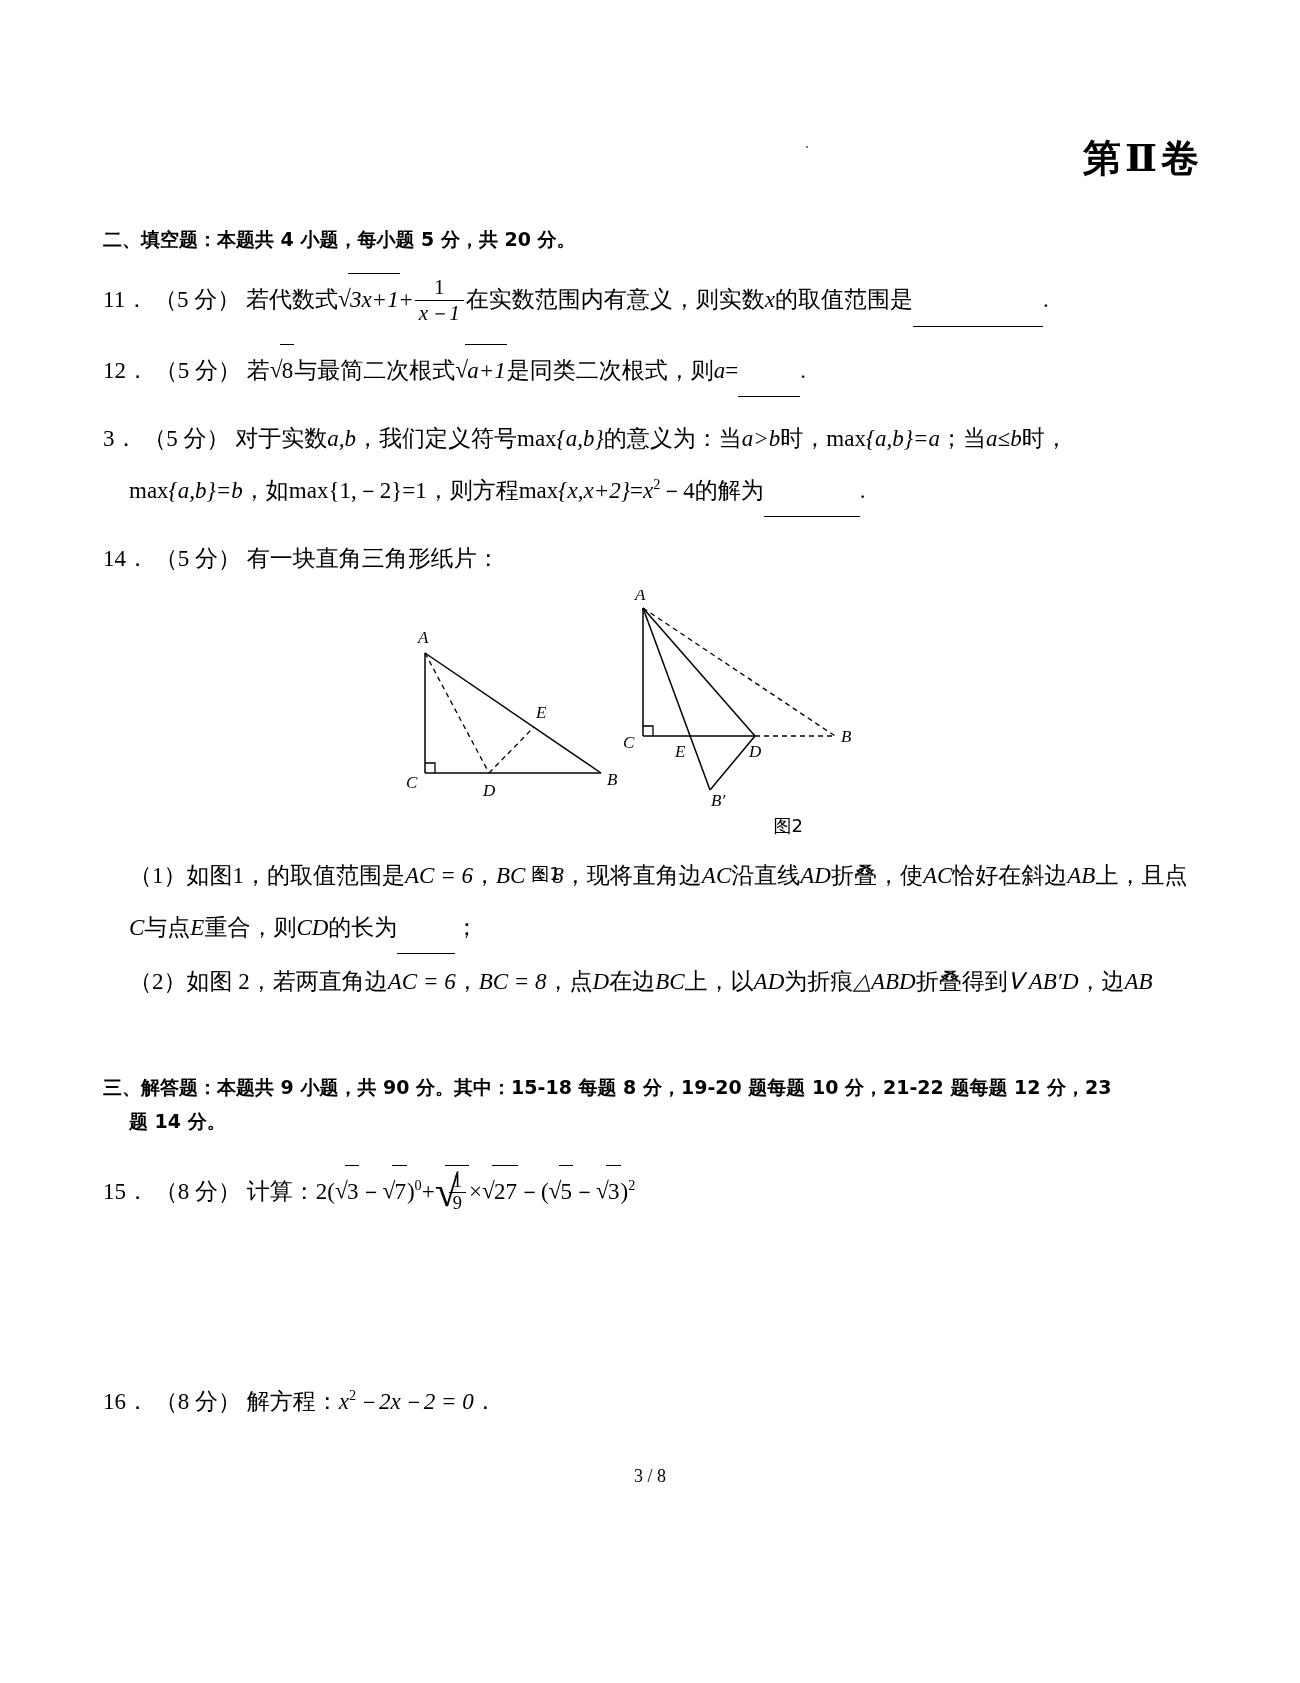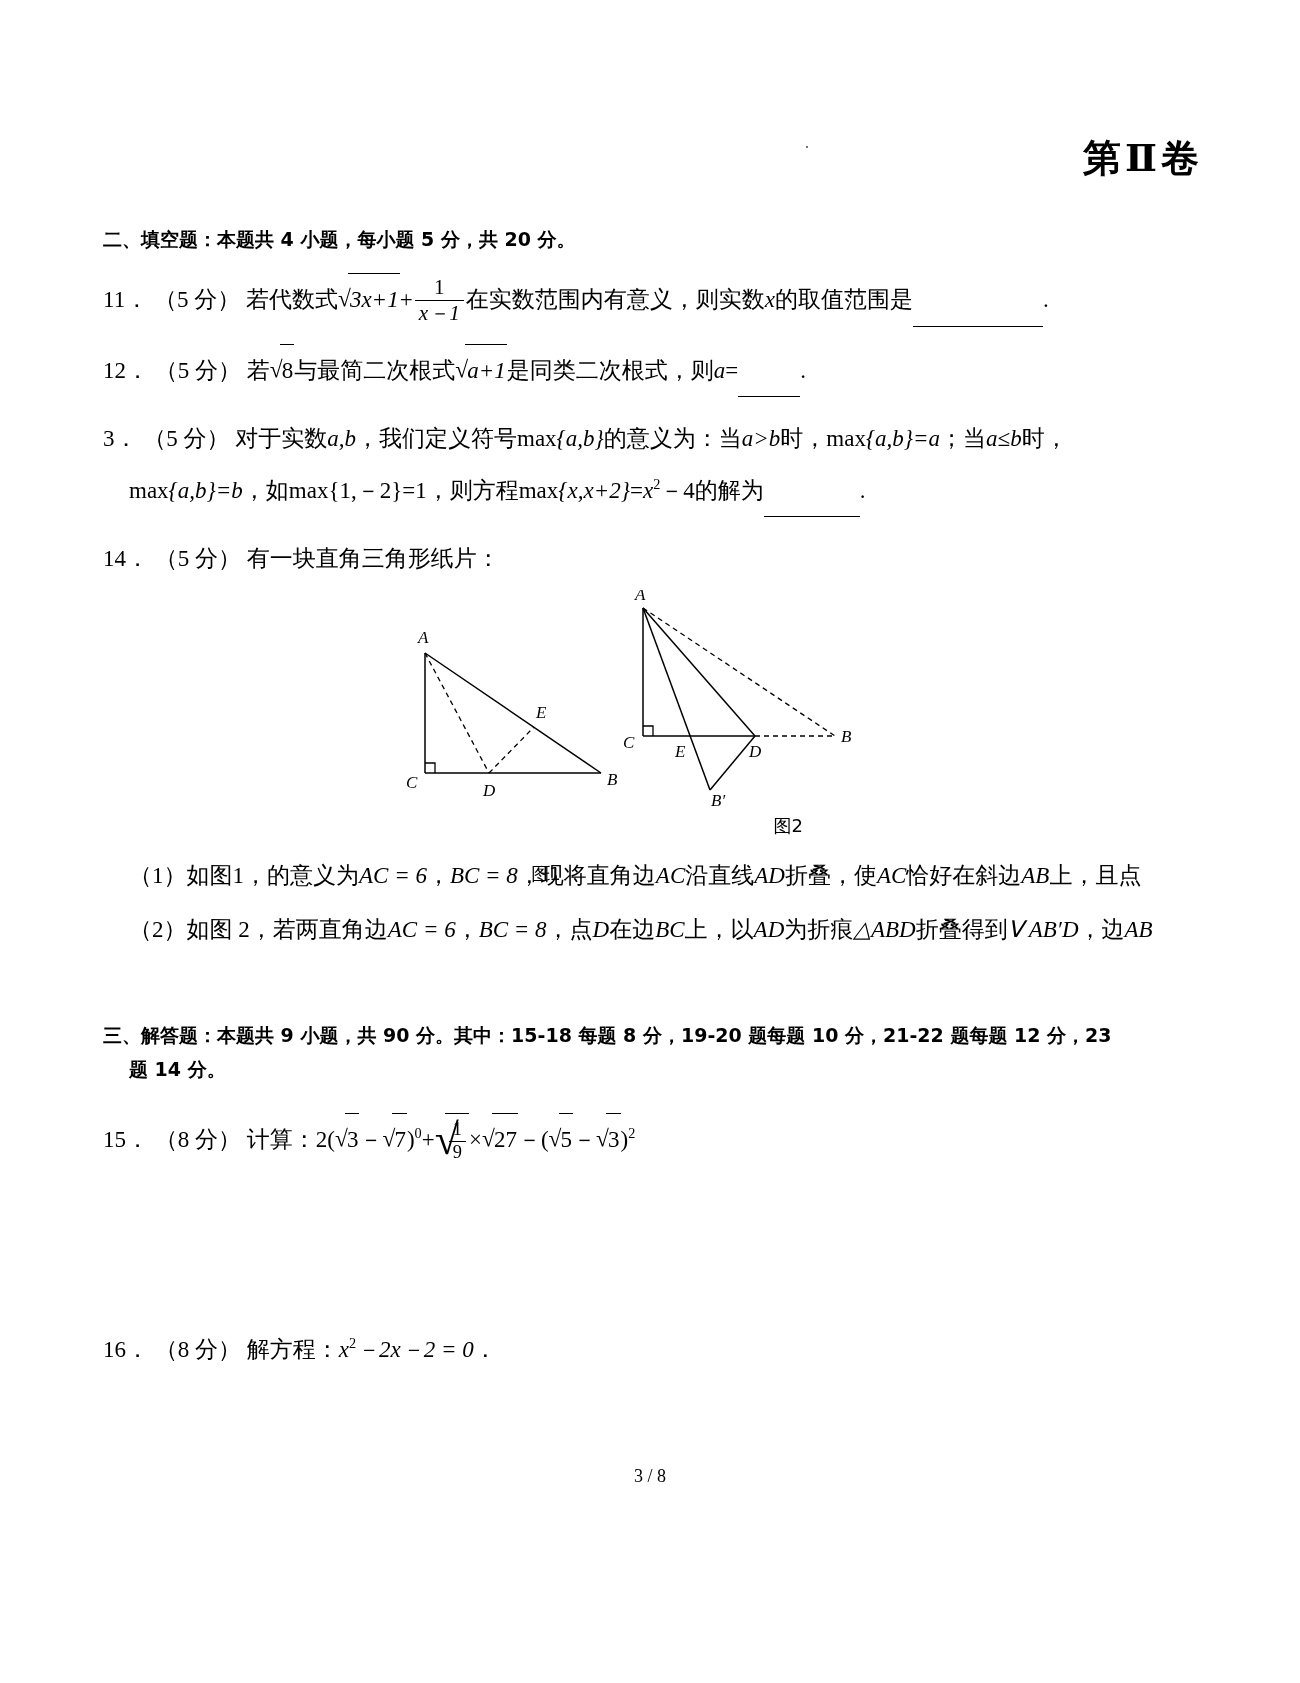--- a/index.html
+++ b/index.html
@@ -254,21 +254,24 @@
           <text x="98" y="216">B′</text>
         </svg>
       </div>
 
       <div class="fig-caption" style="left:398px; top:236px; width:90px;margin-top:36px;">图1</div>
       <div class="fig-caption" style="left:610px; top:224px; width:90px;text-align:right;">图2</div>
     </div>
 
     <div class="q" style="margin-top:2px;">
       <span class="qline ind">
-        <span>（1）</span><span>如图1，的意义为</span><span class="mi">AC = 6</span><span>，</span><span class="mi">BC = 8</span><span>，现将直角边</span><span class="mi">AC</span><span>沿直线</span><span class="mi">AD</span><span>折叠，使</span><span class="mi">AC</span><span>恰好在斜边</span><span class="mi">AB</span><span>上，且点</span>
+        <span>（1）</span><span>如图1，的取值范围是</span><span class="mi">AC = 6</span><span>，</span><span class="mi">BC = 8</span><span>，现将直角边</span><span class="mi">AC</span><span>沿直线</span><span class="mi">AD</span><span>折叠，使</span><span class="mi">AC</span><span>恰好在斜边</span><span class="mi">AB</span><span>上，且点</span>
+      </span>
+      <span class="qline ind">
+        <span class="mi">C</span><span>与点</span><span class="mi">E</span><span>重合，则</span><span class="mi">CD</span><span>的长为</span><span class="blank w58"></span><span>；</span>
       </span>
     </div>
 
     <div class="q" style="margin-top:2px;">
       <span class="qline ind">
         <span>（2）</span><span>如图 2，若两直角边</span><span class="mi">AC = 6</span><span>，</span><span class="mi">BC = 8</span><span>，点</span><span class="mi">D</span><span>在边</span><span class="mi">BC</span><span>上，以</span><span class="mi">AD</span><span>为折痕</span><span class="mi">△ABD</span><span>折叠得到</span><span class="mi">Ⅴ AB′D</span><span>，边</span><span class="mi">AB</span>
       </span>
     </div>
 
     <div class="section-head" style="margin-top:62px;">

